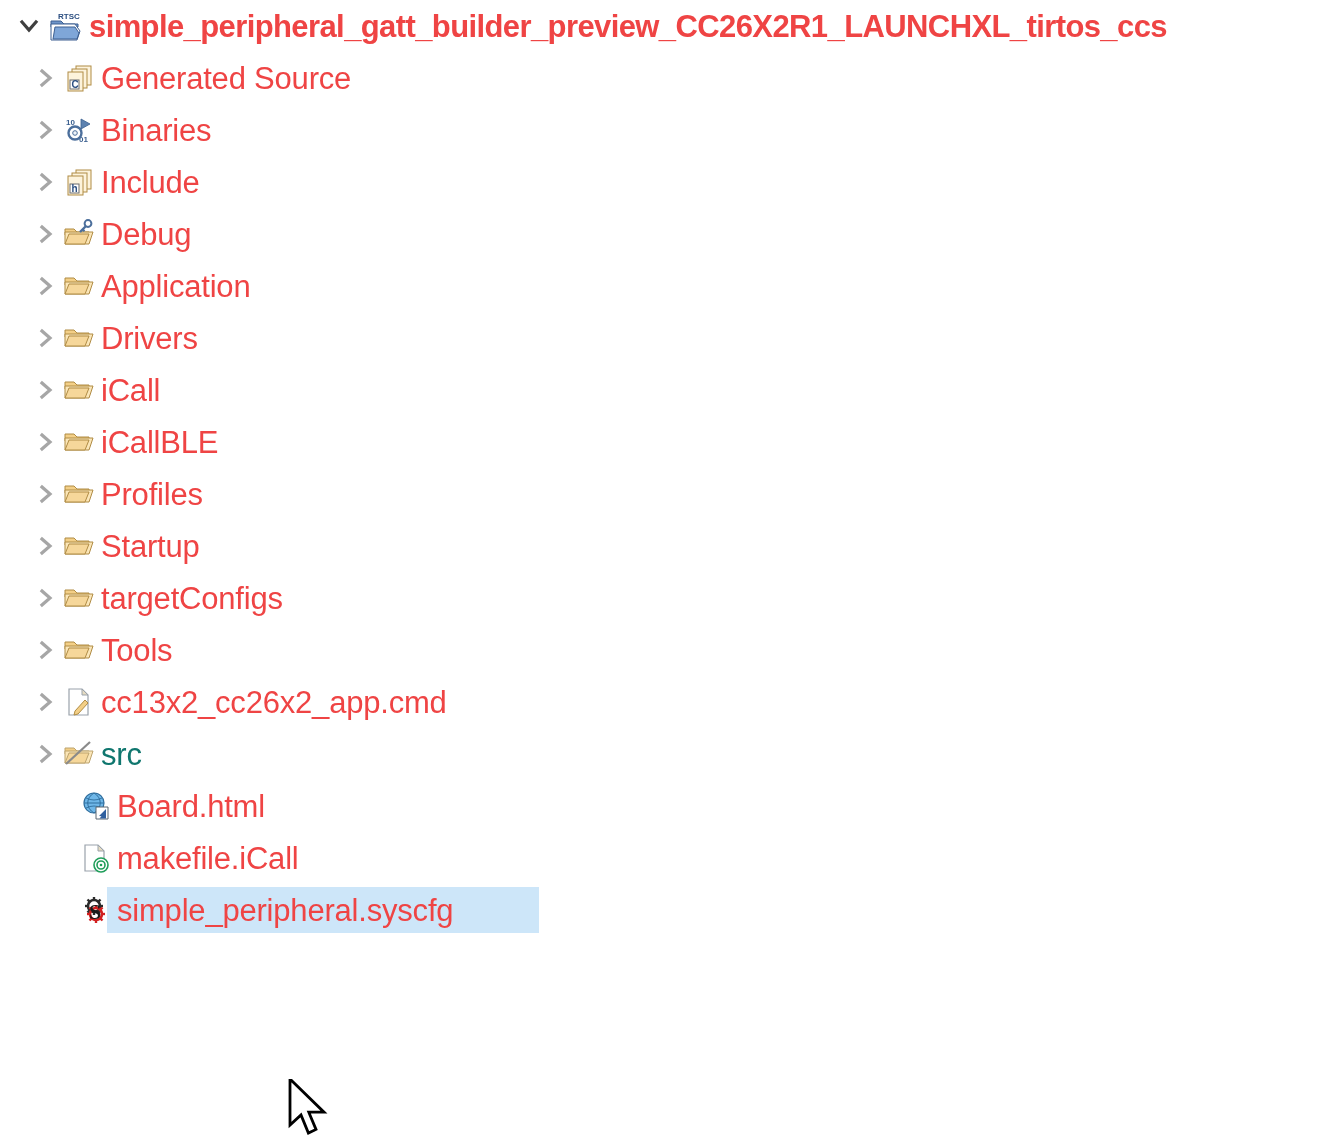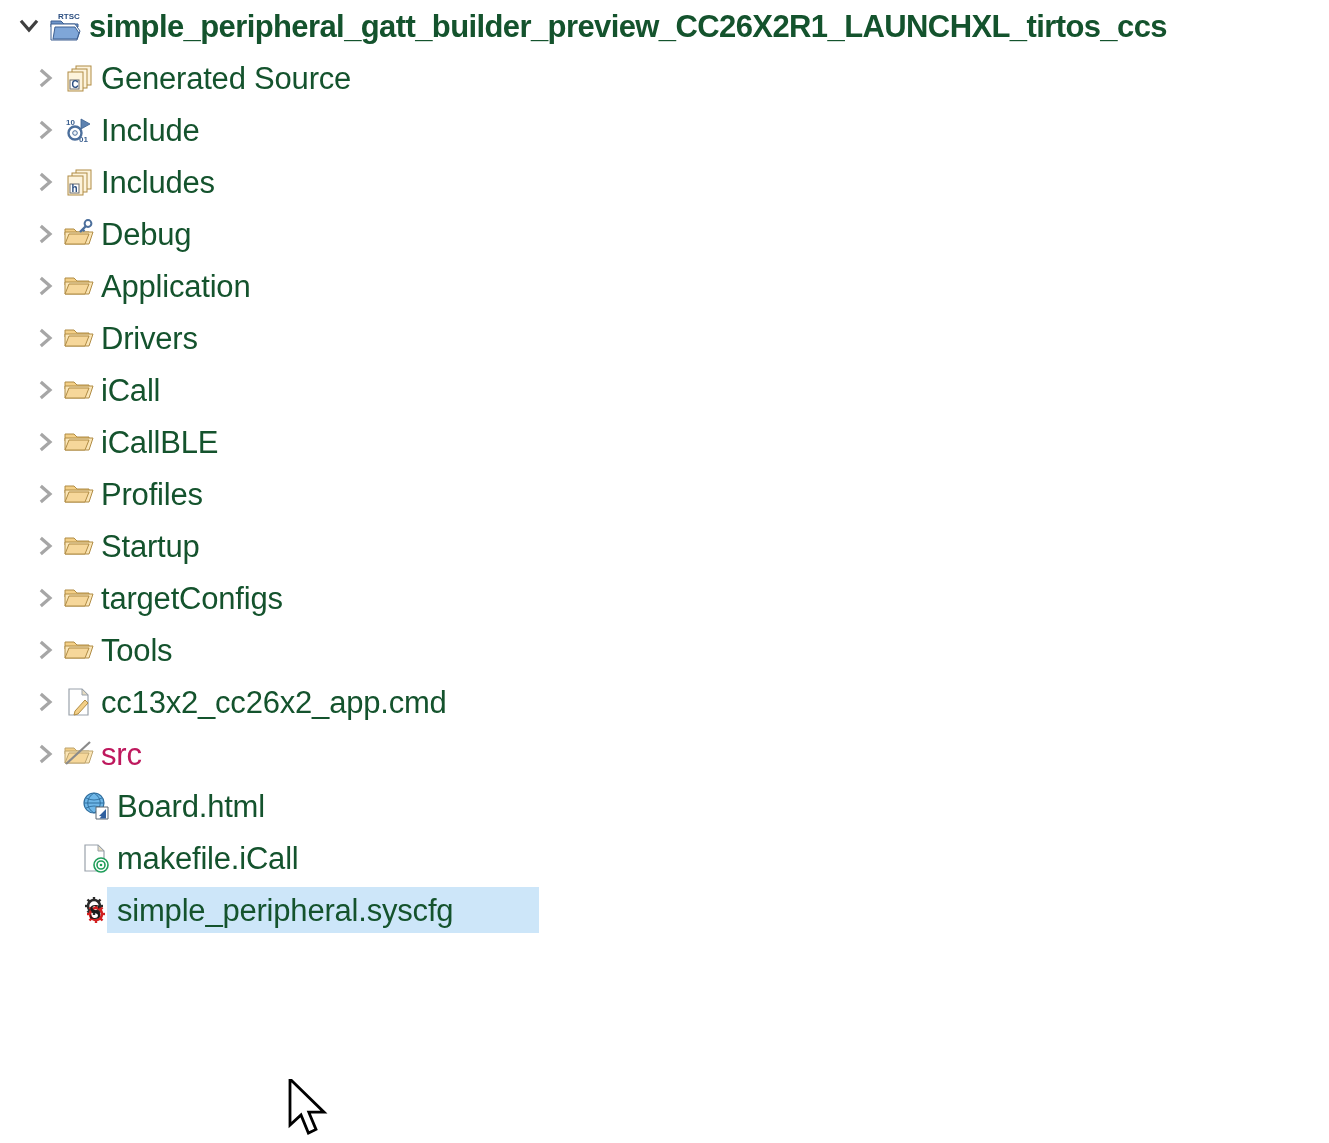--- a/index.html
+++ b/index.html
@@ -50,42 +50,42 @@
     align-items: center;
     justify-content: flex-start;
     position: relative;
   }
   .ic svg { display: block; }
 
   
   .lbl {
     font-size: 31px;
     line-height: 1;
-    color: #14532d;
+    color: #ef4444;
     letter-spacing: -0.2px;
     font-family: "Liberation Sans", sans-serif;
     padding-right: 4px;
   }
 
   
   .row.root { height: 52px; }
   .row.root .twisty { width: 40px; min-width: 40px; }
   .row.root .ic { width: 40px; min-width: 40px; }
   .row.root .lbl {
     font-weight: bold;
     font-size: 31px;
     letter-spacing: -0.6px;
   }
 
   
   .row.child { padding-left: 20px; }
   .row.leaf  { padding-left: 36px; }
   .row.leaf .twisty { visibility: hidden; }
 
-  .lbl.dim { color: #be185d; }
+  .lbl.dim { color: #0f766e; }
 
   
   .row.selected .selbg {
     position: absolute;
     left: 98px;
     top: 3px;
     height: 46px;
     background: #cde6f9;
     z-index: 0;
   }
@@ -148,38 +148,38 @@
       </span>
       <span class="ic">
         <svg width="34" height="34" viewBox="0 0 34 34">
           <text x="3" y="12" font-family="Liberation Sans, sans-serif" font-size="8" font-weight="bold" fill="#3a5f8f">10</text>
           <text x="16" y="29" font-family="Liberation Sans, sans-serif" font-size="8" font-weight="bold" fill="#3a5f8f">01</text>
           <circle cx="12" cy="20" r="6.5" fill="none" stroke="#4c6f9c" stroke-width="2.4"></circle>
           <circle cx="12" cy="20" r="2.3" fill="#eef3f8" stroke="#4c6f9c" stroke-width="1"></circle>
           <polygon points="18,6 27,11 18,16" fill="#5d82b0" stroke="#3a5f8f" stroke-width="0.8"></polygon>
         </svg>
       </span>
-      <span class="lbl">Include</span>
+      <span class="lbl">Binaries</span>
     </div>
     <div class="row child">
       <span class="twisty">
         <svg width="20" height="22" viewBox="0 0 20 22">
           <polyline points="6,4 14,11 6,18" fill="none" stroke="#a6a6a6" stroke-width="3.2" stroke-linecap="square" stroke-linejoin="miter"></polyline>
         </svg>
       </span>
       <span class="ic">
         <svg width="34" height="34" viewBox="0 0 34 34">
           <rect x="13" y="5" width="15" height="19" fill="#fdf3dc" stroke="#b08c44" stroke-width="1"></rect>
           <rect x="9" y="8" width="15" height="19" fill="#fdf3dc" stroke="#b08c44" stroke-width="1"></rect>
           <rect x="5" y="11" width="15" height="19" fill="#fdf3dc" stroke="#b08c44" stroke-width="1"></rect>
           <rect x="7" y="19" width="9" height="9" fill="#ffffff" stroke="#6d6d6d" stroke-width="1"></rect>
           <text x="8.5" y="27" font-family="Liberation Sans, sans-serif" font-size="10" font-weight="bold" fill="#2b4e80">h</text>
         </svg>
       </span>
-      <span class="lbl">Includes</span>
+      <span class="lbl">Include</span>
     </div>
     <div class="row child">
       <span class="twisty">
         <svg width="20" height="22" viewBox="0 0 20 22">
           <polyline points="6,4 14,11 6,18" fill="none" stroke="#a6a6a6" stroke-width="3.2" stroke-linecap="square" stroke-linejoin="miter"></polyline>
         </svg>
       </span>
       <span class="ic">
         <svg width="34" height="34" viewBox="0 0 34 34">
           <path d="M2 12 h9 l3 3 h12 v3 H2 Z" fill="#f3cf87" stroke="#b08c44" stroke-width="1"></path>

